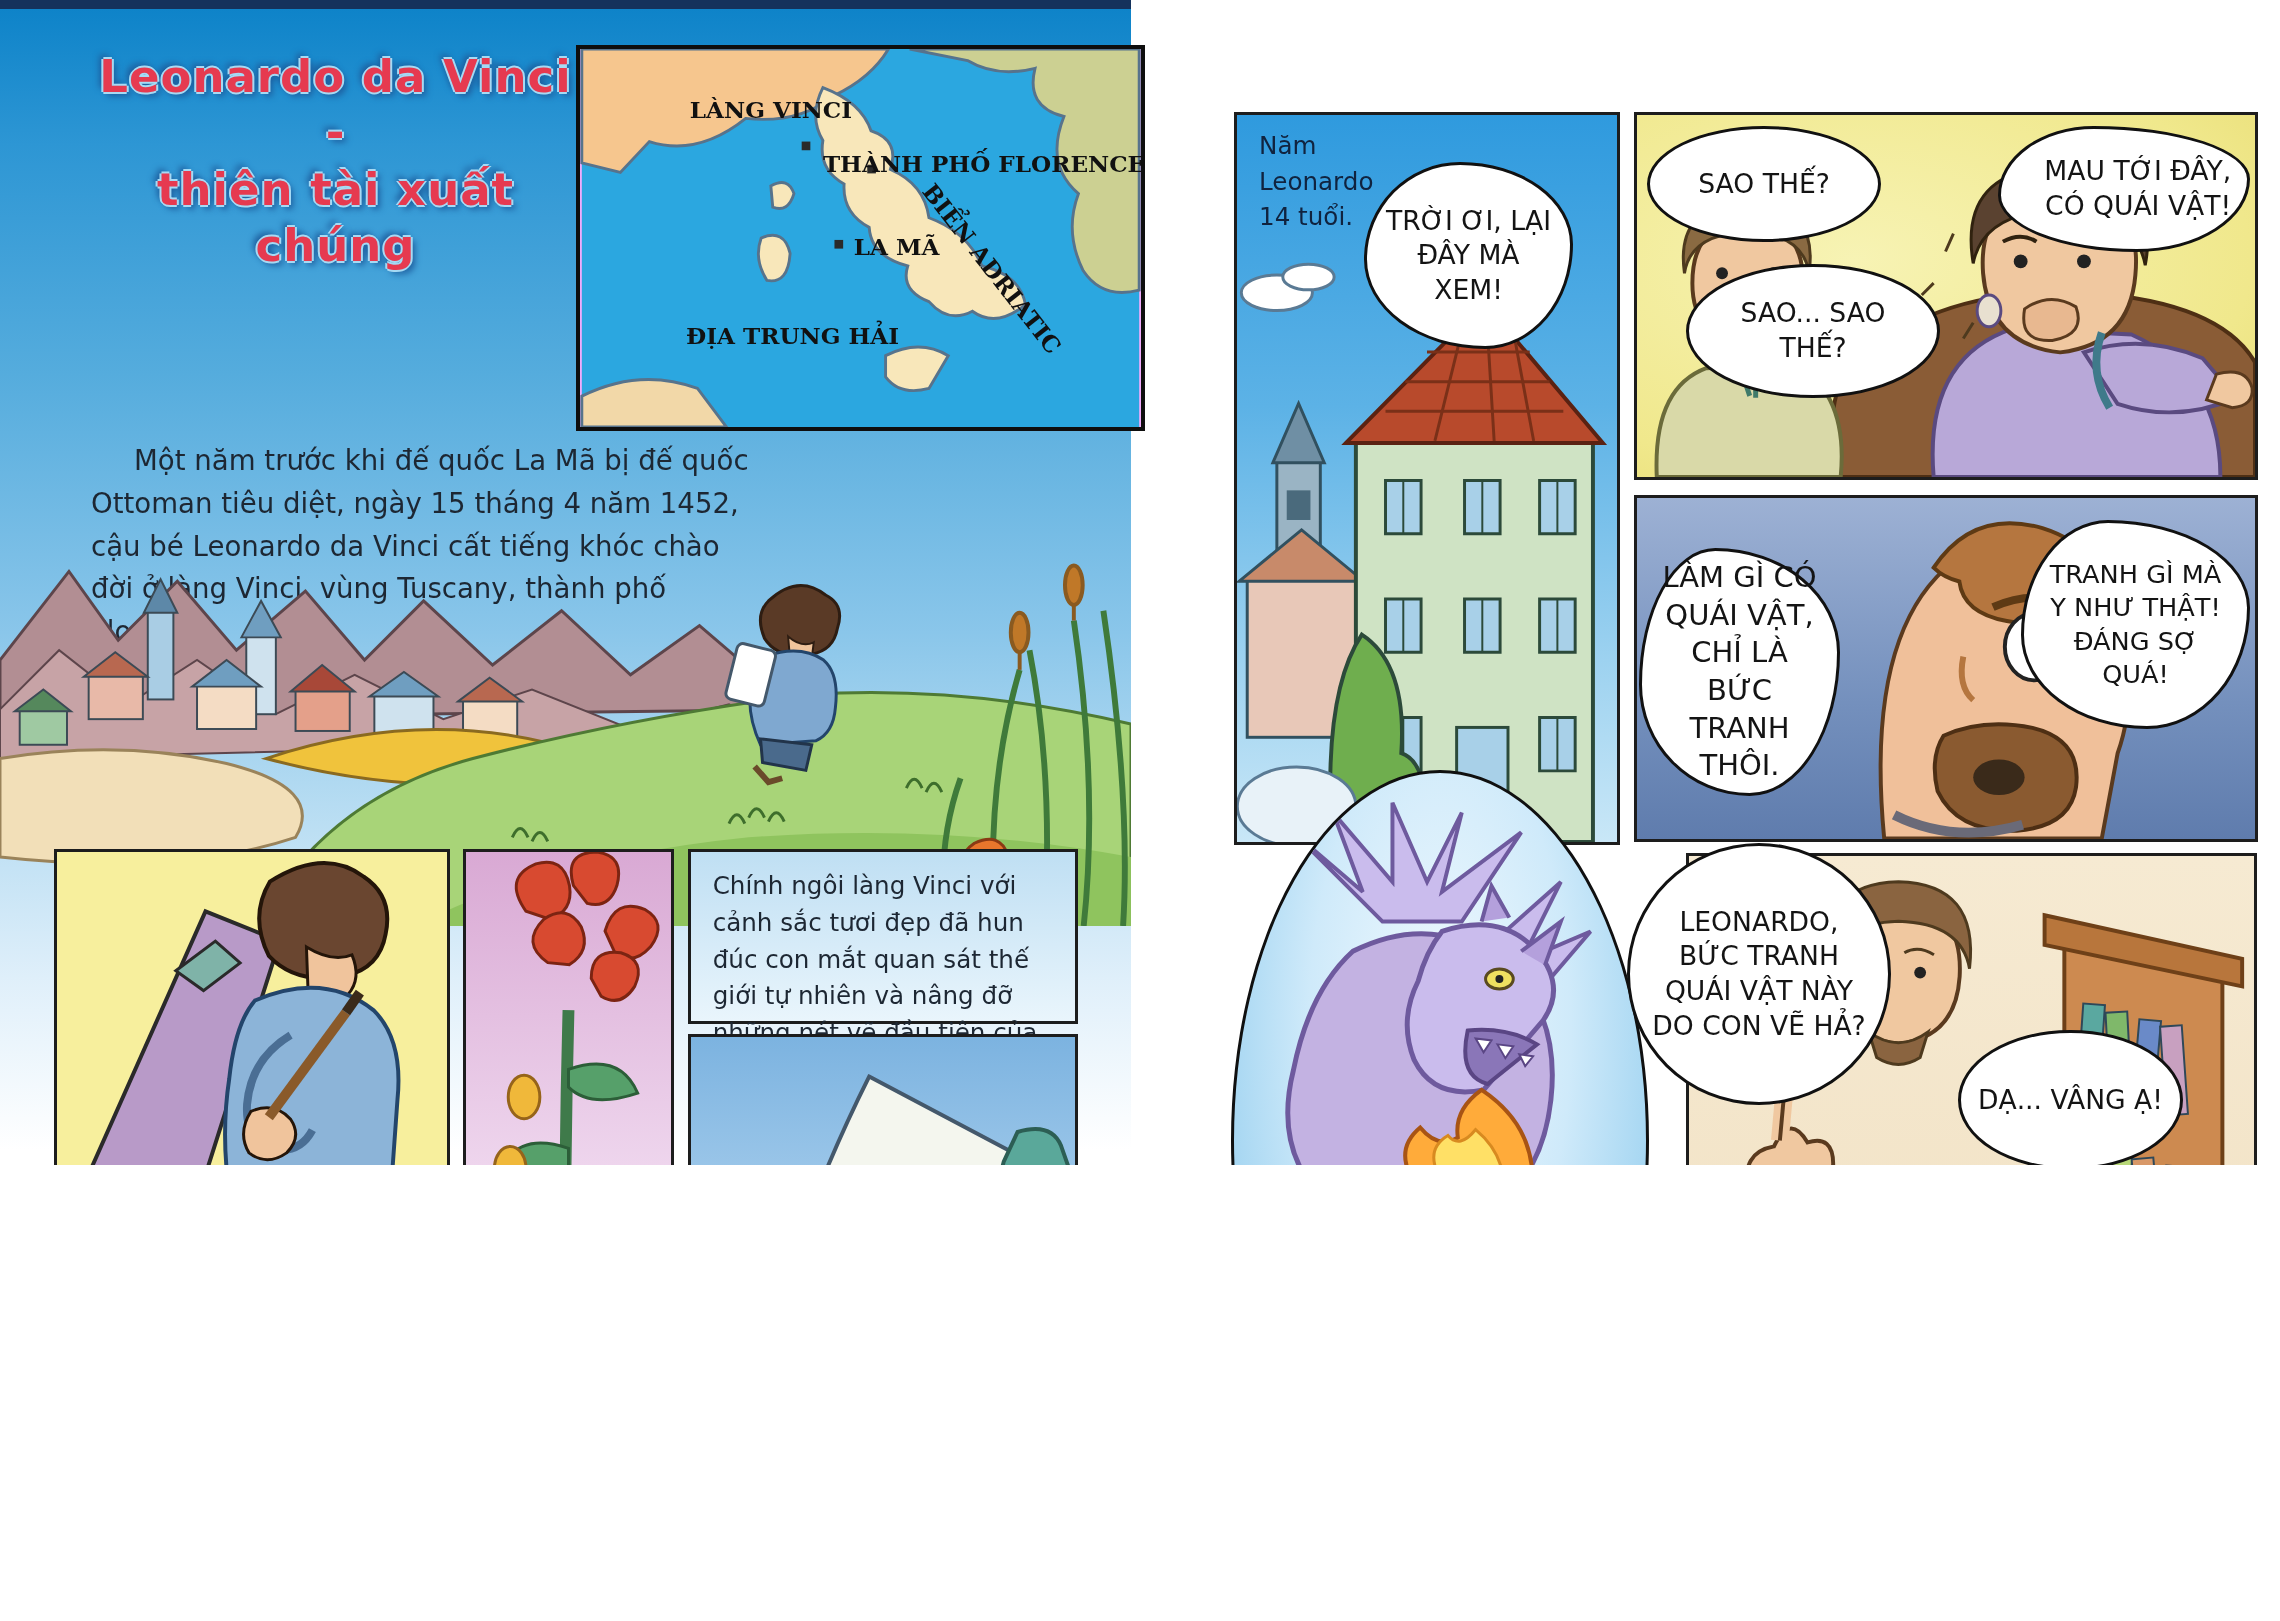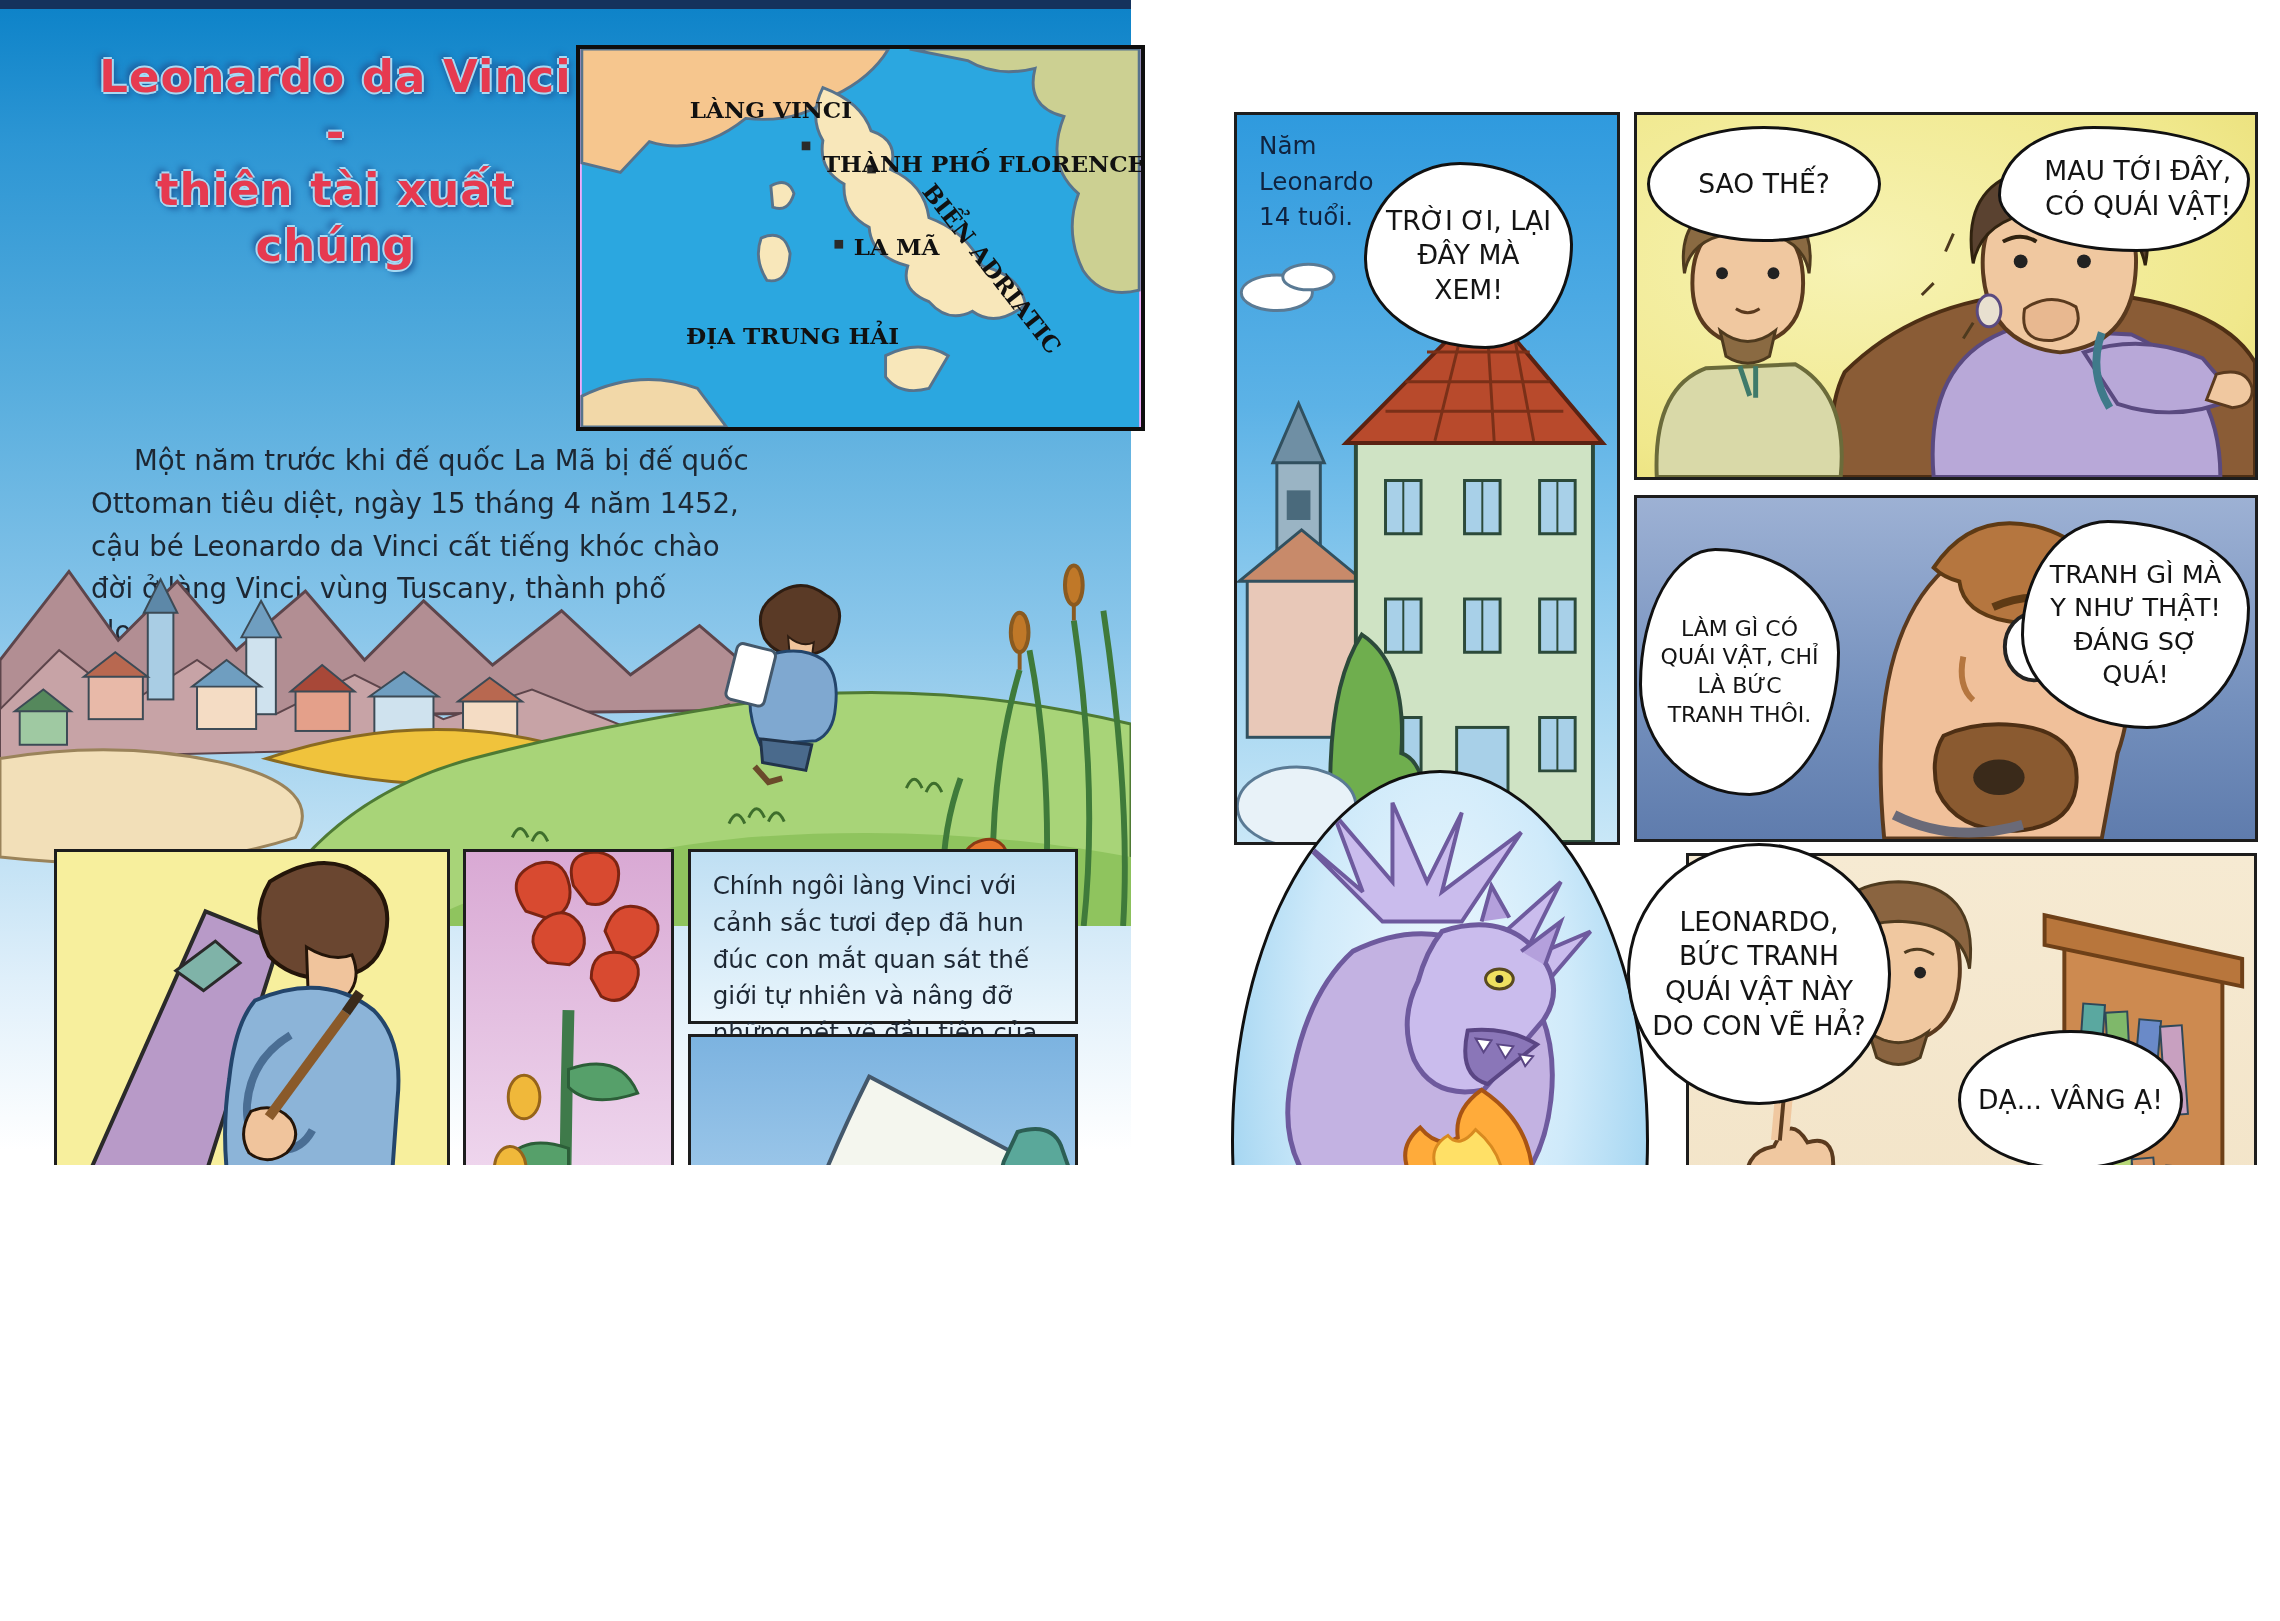--- a/index.html
+++ b/index.html
@@ -65,21 +65,21 @@
     display:flex;align-items:center;justify-content:center;text-align:center;
     font-size:26.6px;line-height:1.3;padding:9.9px 15.8px;box-sizing:border-box;}
   .oval{border-radius:50%;}
   .blob{border-radius:46% 54% 42% 58% / 52% 44% 56% 48%;}
   .cloud{border-radius:38% 62% 45% 55% / 55% 42% 58% 45%;}
 
   .b-troi{left:1364px;top:162px;width:209px;height:187px;}
   .b-sao{left:1647px;top:126px;width:234px;height:116px;}
   .b-saosao{left:1686px;top:264px;width:254px;height:134px;}
   .b-mau{left:1998px;top:126px;width:252px;height:126px;text-align:right;}
-  .b-lam{left:1639px;top:548px;width:201px;height:248px;font-size:22px;}
+  .b-lam{left:1639px;top:548px;width:201px;height:248px;font-size:29px;}
   .b-tranh{left:2021px;top:520px;width:229px;height:209px;font-size:25.6px;}
   .b-leo{left:1627px;top:843px;width:264px;height:262px;z-index:6;}
   .b-da{left:1958px;top:1030px;width:225px;height:140px;z-index:6;}
 
   .dragon-bubble{left:1231px;top:770px;width:418px;height:741px;border:3.9px solid #101010;
     border-radius:50%;box-sizing:border-box;z-index:5;
     background:radial-gradient(ellipse at 50% 35%,#f0f9fe 0%,#cfeafa 45%,#9dd2f0 80%,#7cbfe8);
     overflow:hidden;}
   .tailc{background:#eef7fd;border:3px solid #101010;border-radius:50%;z-index:5;}
   .tail1{left:1273px;top:1407px;width:57px;height:51px;}
@@ -349,20 +349,21 @@
       <path d="M370 128 q18 -10 34 0 M436 126 q16 -8 32 2" stroke="#30220f" stroke-width="4" fill="none"></path>
       <path d="M392 196 q26 -18 52 -2 q10 28 -24 34 q-34 2 -28 -32 Z" fill="#e8b890" stroke="#5a3a1e" stroke-width="3"></path>
       <ellipse cx="356" cy="198" rx="12" ry="16" fill="#e8e0d0" stroke="#5a4a80" stroke-width="3"></ellipse>
       <path d="M452 240 q60 -20 120 6 l34 40 q-60 26 -120 6 Z" fill="#b8a8d8" stroke="#5a4a80" stroke-width="4"></path>
       <path d="M586 262 q30 -8 36 14 q2 18 -20 20 l-26 -8 Z" fill="#f0c8a0" stroke="#5a3a1e" stroke-width="3"></path>
       <path d="M470 220 q-14 40 8 76" stroke="#3f7a8a" stroke-width="8" fill="none"></path>
       <path d="M320 120 l-8 18 M340 210 l-10 16 M300 170 l-12 12" stroke="#4e3a1e" stroke-width="3"></path>
     </svg>
   </div>
   <div class="bubble oval b-sao">SAO THẾ?</div>
+  <div class="bubble oval b-saosao">SAO... SAO THẾ?</div>
   <div class="bubble cloud b-mau">MAU TỚI ĐÂY, CÓ QUÁI VẬT!</div>
 
   <div class="abs panel panelR3">
     <svg viewBox="0 0 625 344">
       <path d="M250 344 q-20 -210 70 -280 q40 -34 96 -22 q70 18 80 96 q8 70 -10 120 l-16 86 Z" fill="#f0c09a" stroke="#5a3a1e" stroke-width="4"></path>
       <path d="M300 70 q40 -60 110 -40 q64 20 70 86 q2 34 -12 56 q4 -52 -36 -70 q-20 30 -58 22 q-44 -8 -48 -40 q-16 -4 -26 -14 Z" fill="#b5763f" stroke="#5e3a14" stroke-width="4"></path>
       <ellipse cx="402" cy="150" rx="30" ry="34" fill="#ffffff" stroke="#222" stroke-width="4"></ellipse>
       <circle cx="402" cy="156" r="9" fill="#222"></circle>
       <path d="M360 110 q40 -18 76 -2" stroke="#5e3a14" stroke-width="8" fill="none"></path>
       <path d="M330 160 q-6 30 10 44" stroke="#b5763f" stroke-width="6" fill="none"></path>

